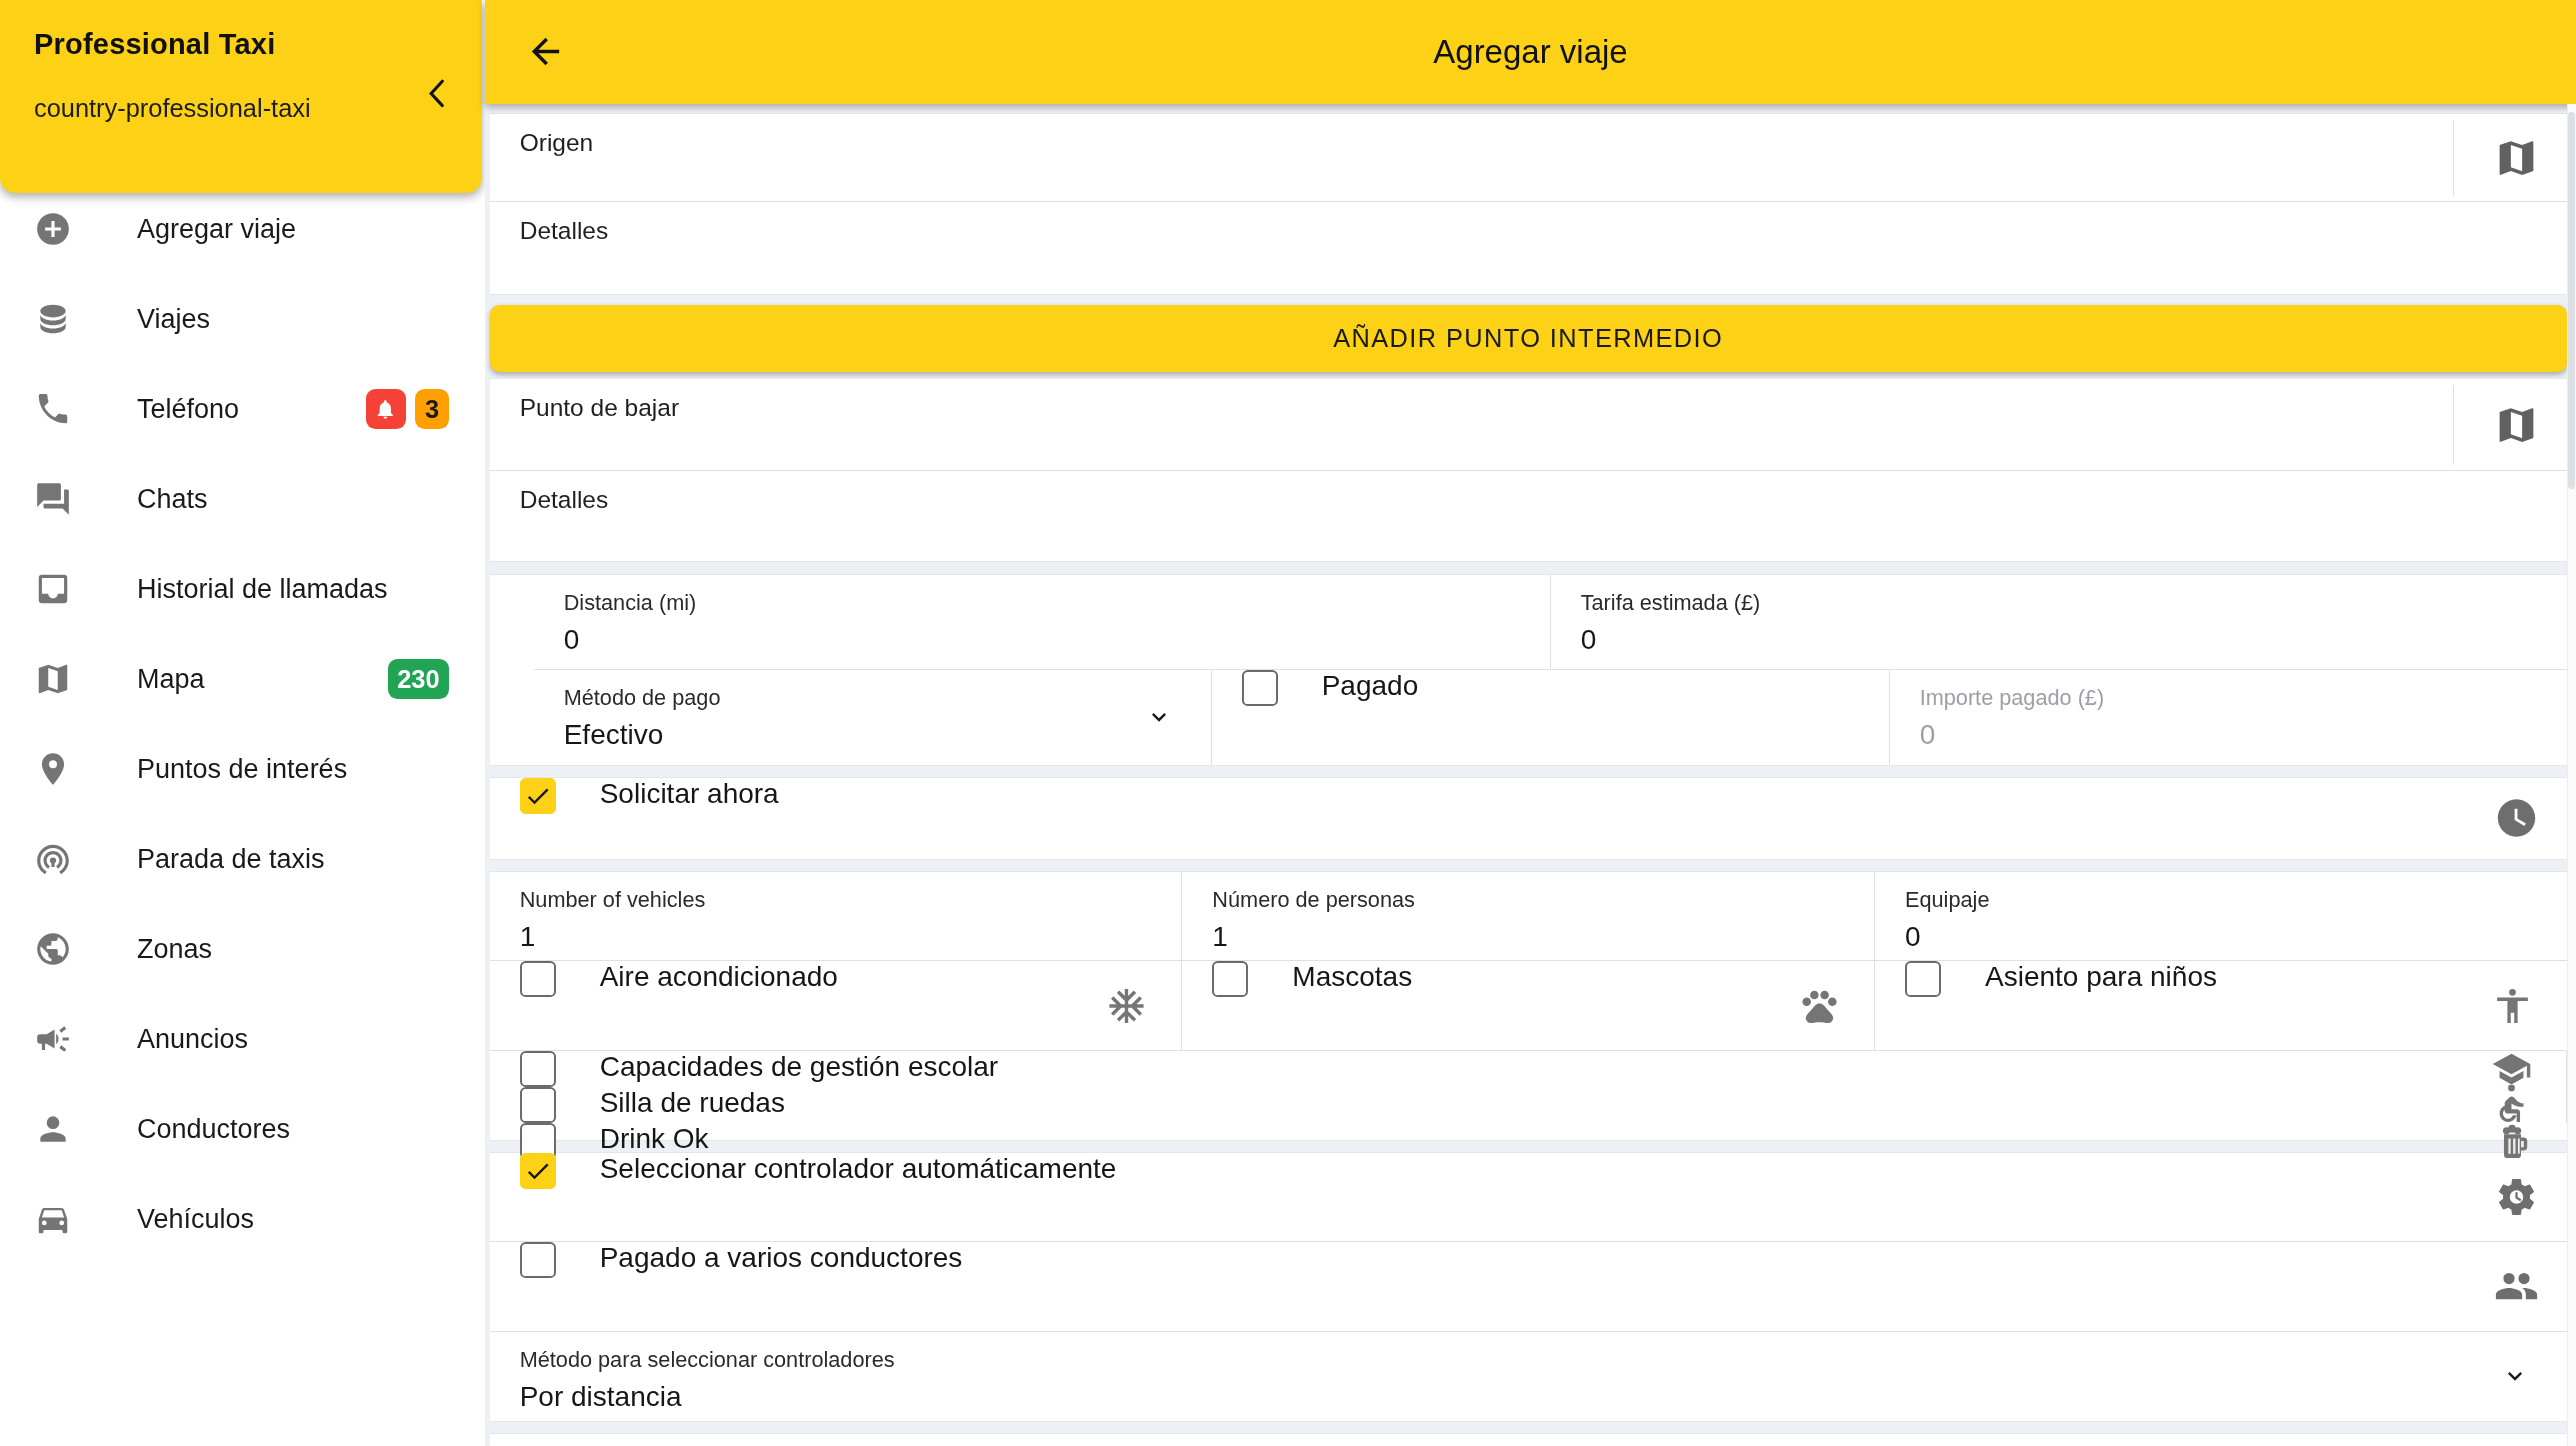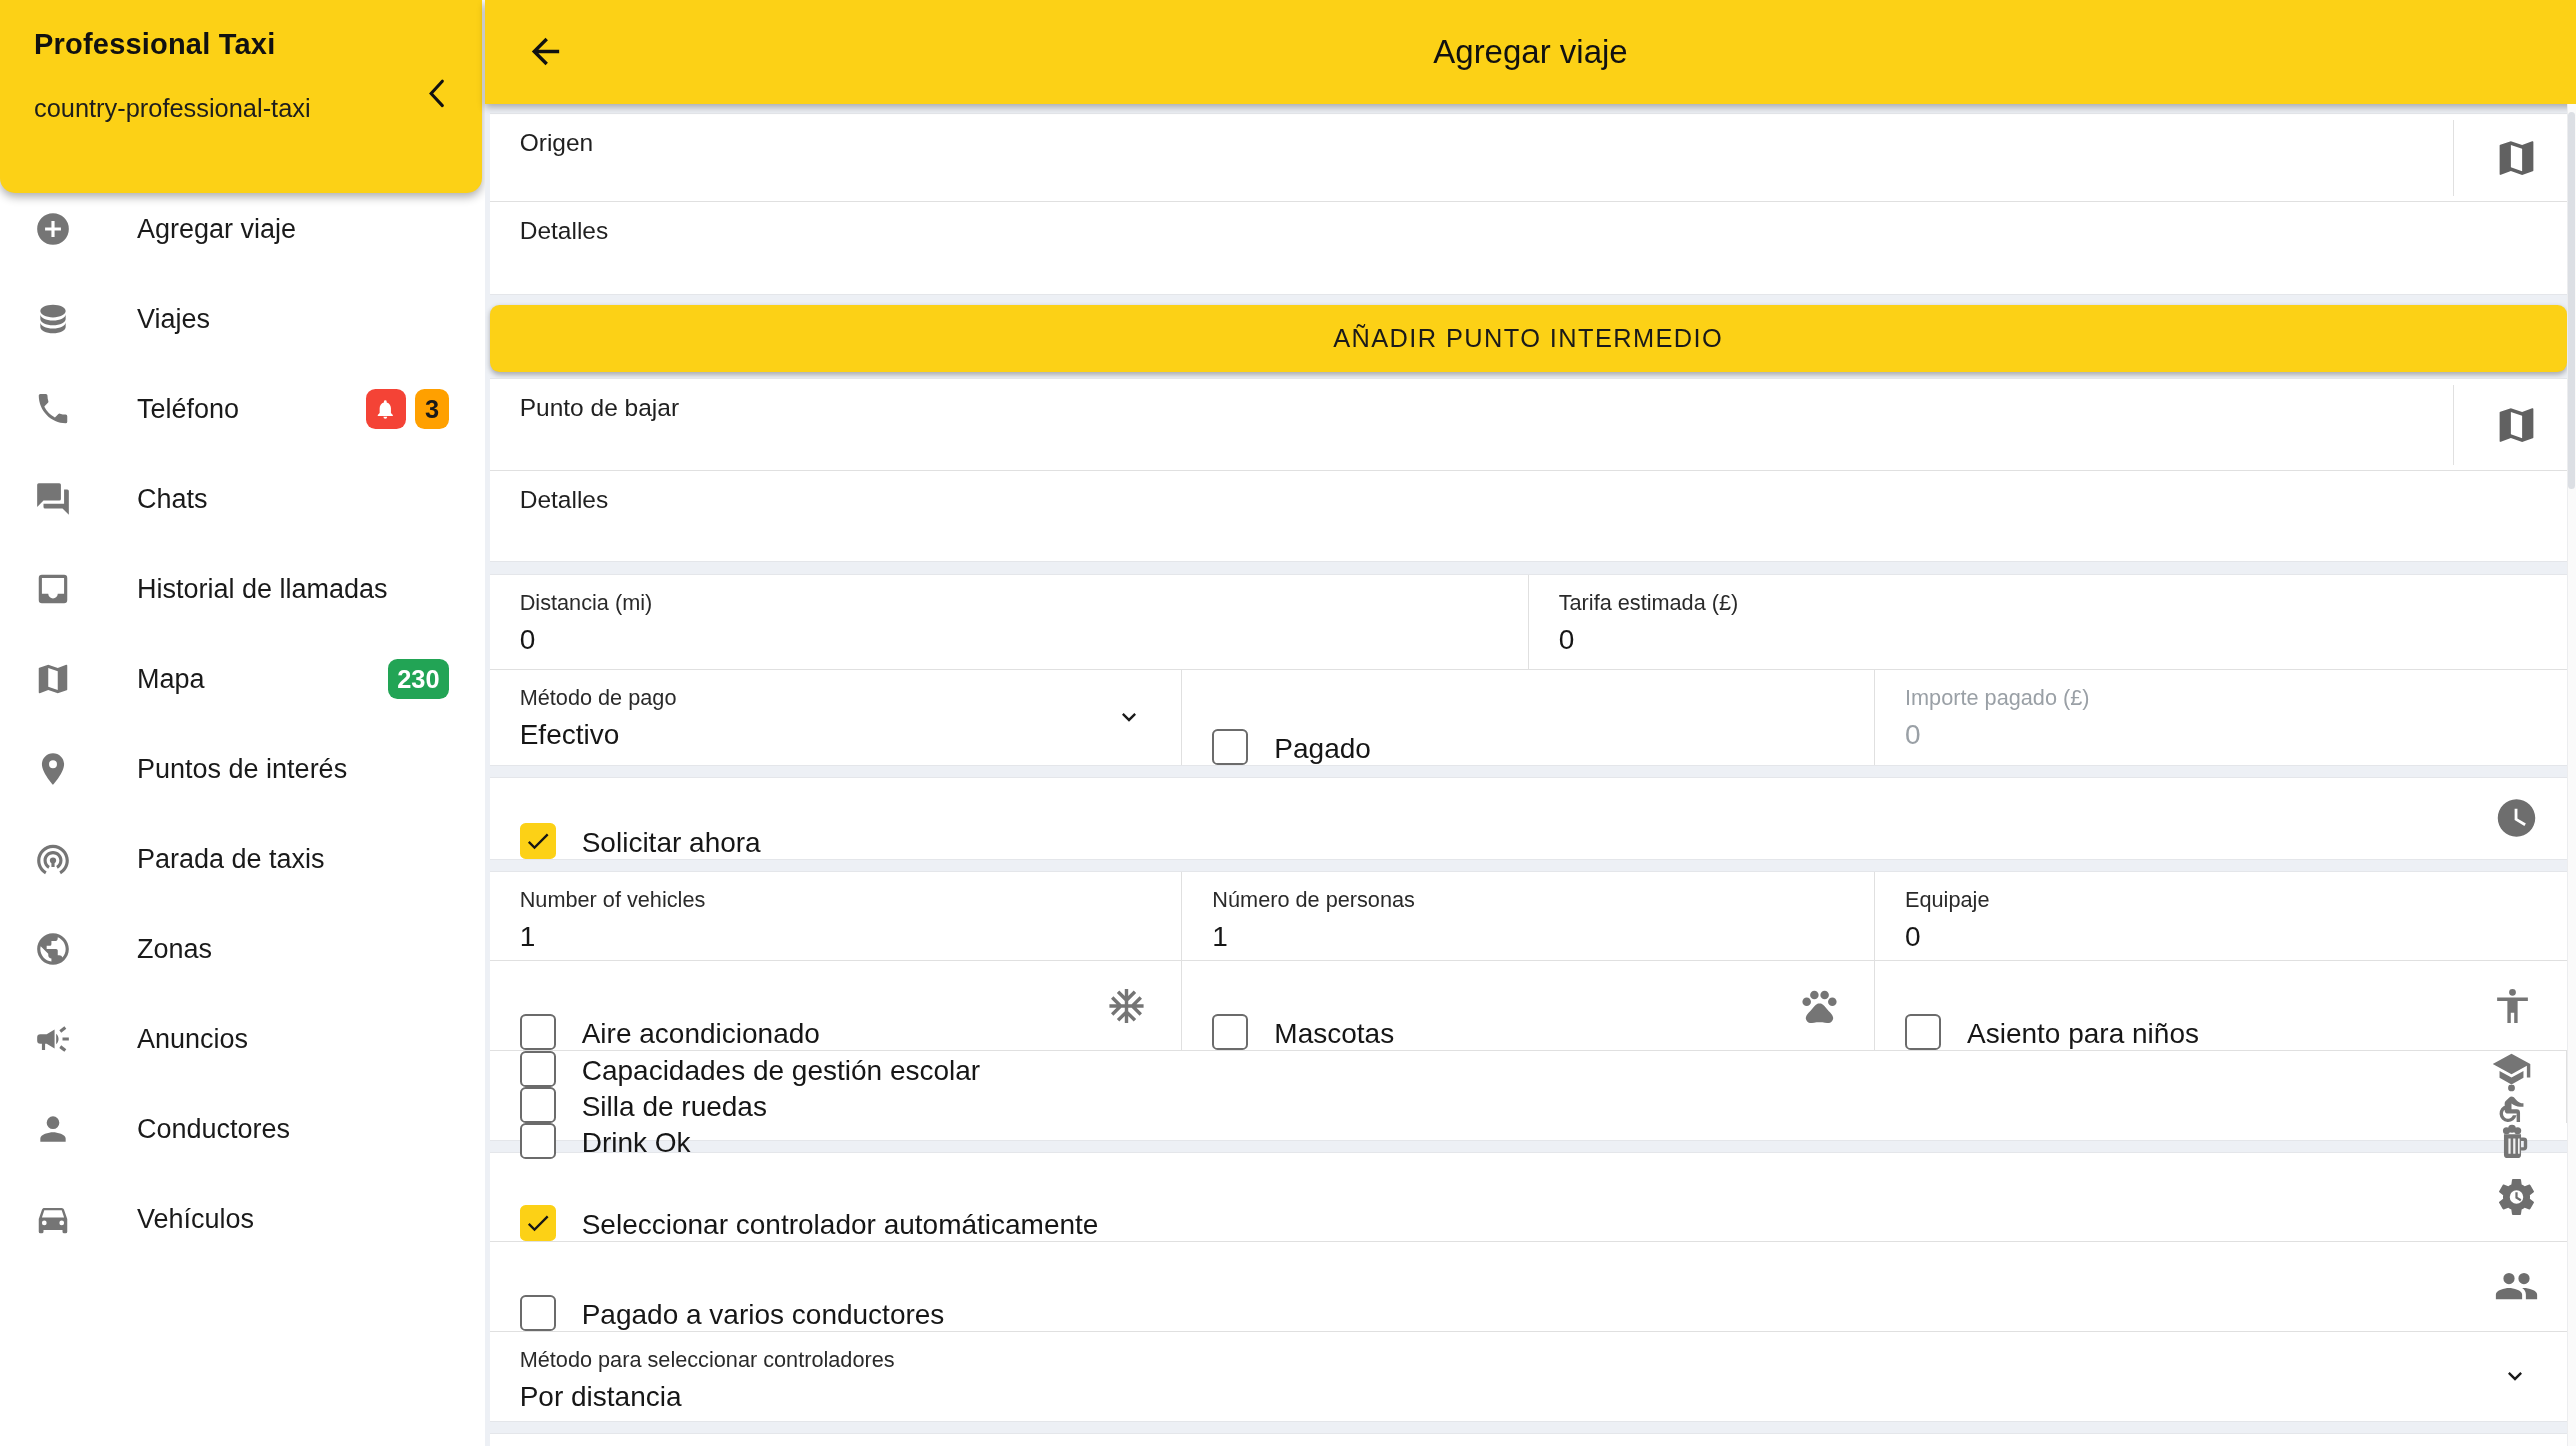--- a/index.html
+++ b/index.html
@@ -56,30 +56,30 @@
   .cols { display:flex; }
   .cell { flex:1; position:relative; border-right:0.9px solid #E0E0E0; }
   .cell:last-child { border-right:none; }
   .cell .f-label-sm { left:30px; }
   .cell .f-value { left:30px; }
   .cell-disabled .f-label-sm, .cell-disabled .f-value { color:#9AA0A6;text-align:right; }
 
   .chev { position:absolute; right:38px; top:50%; transform:translateY(-50%); width:28px; height:28px; color:#1a1a1a; }
   .chev svg { width:28px; height:28px; }
 
-  .checkrow { display:flex; align-items:flex-end; }
+  .checkrow { display:flex; align-items:flex-start;gap:18px; }
   .checkbox { width:36px; height:36px; border:2.4px solid #6b6b6b; border-radius:5.6px; background:#fff;
               margin-left:30px; flex:0 0 auto; cursor:pointer; display:flex; align-items:center; justify-content:center; }
   .checkbox.checked { background:#FCD116; border-color:#FCD116; }
   .checkbox svg { width:28px; height:28px; color:#161616; }
   .check-label { margin-left:26px; font-size:28px; color:#161616; white-space:nowrap; }
   .opt-icon { position:absolute; right:34px; top:50%; transform:translateY(-50%); width:41px; height:41px; color:#757575; }
   .opt-icon svg { width:41px; height:41px; }
 
-  .h93{height:88px;} .h98{height:92px;} .h96{height:90px;} .h101{height:95px;}
+  .h93{height:88px;} .h98{height:92px;} .h96{height:90px;} .h101{height:95px;margin-left:44px;}
   .h86{height:81px;} .h95{height:89px;} .h94{height:89px;flex-direction:column;} .h60{height:56px;}
 
   
   .scrolltrack { position:absolute; right:0; top:104px; width:9.4px; height:1343px; background:#FAFAFA; border-left:0.9px solid #ECEDEF; z-index:6; }
   .scrollthumb { position:absolute; right:0.9px; top:7.5px; width:7.5px; height:377px; background:#DCDFE4; border-radius:3.8px; }
 </style>
 </head>
 <body>
 
 <aside class="sidebar">

